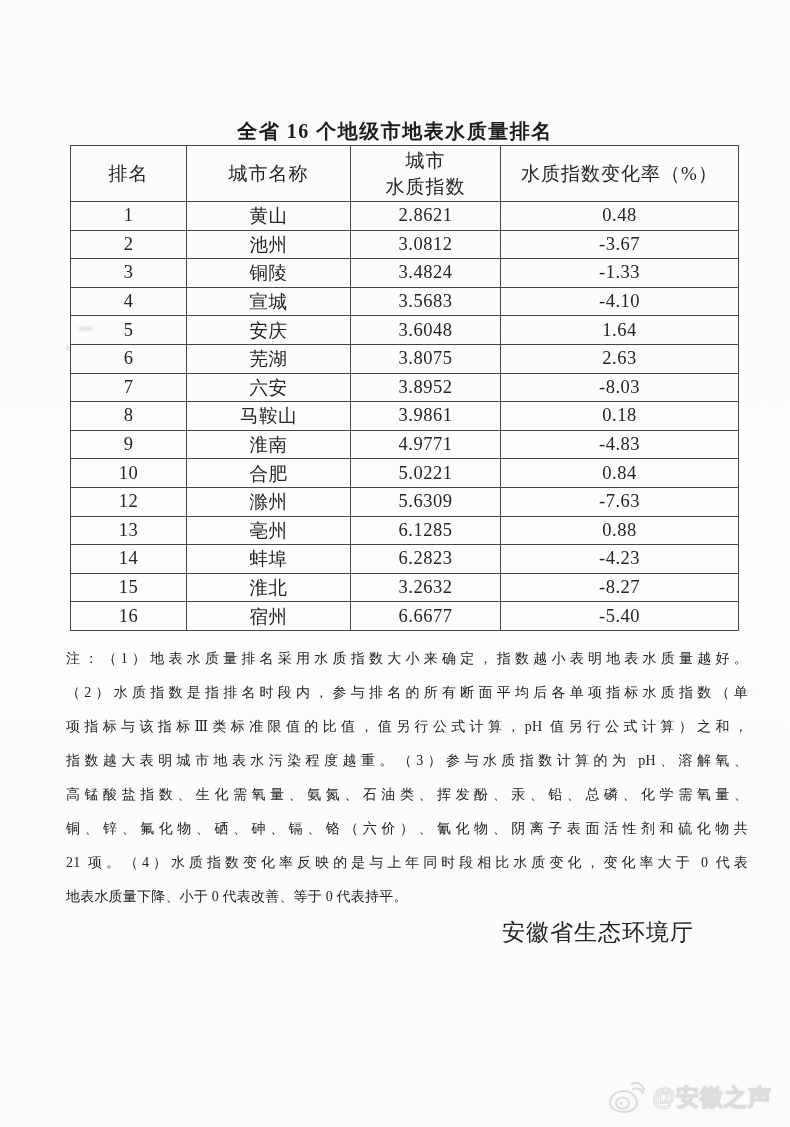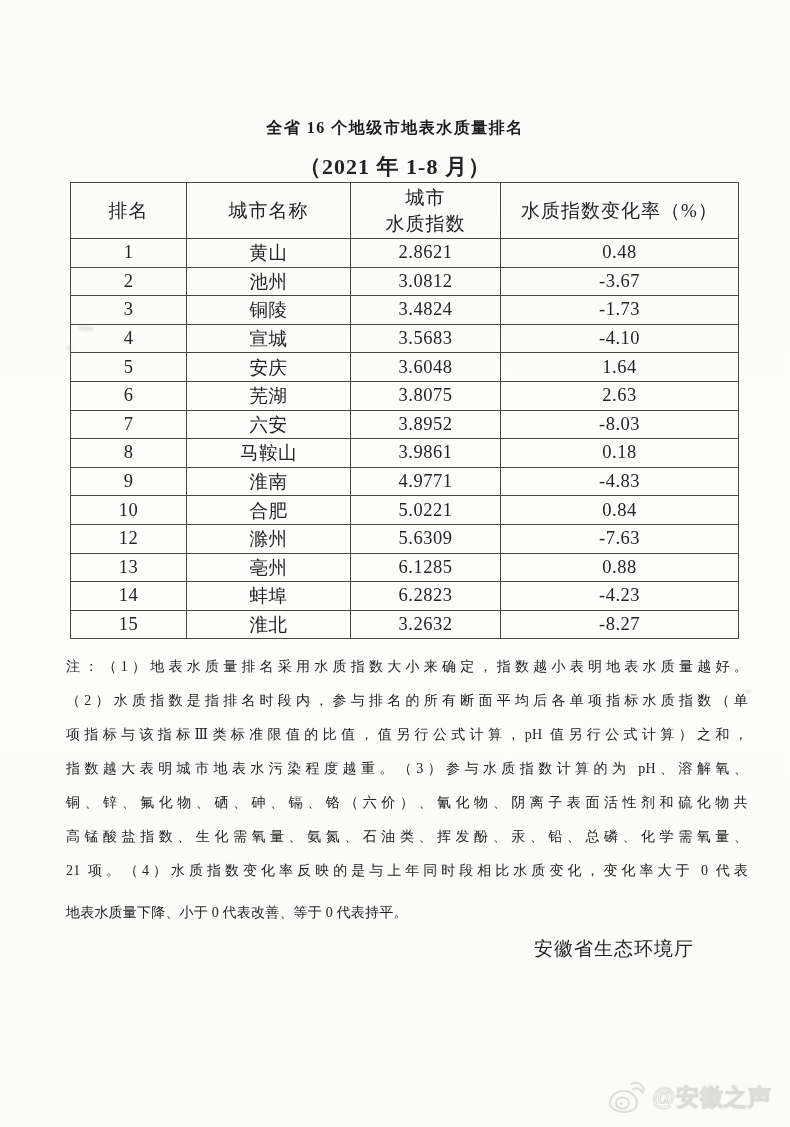--- a/index.html
+++ b/index.html
@@ -8,21 +8,21 @@
     position:relative;
     width:790px; height:1127px;
     margin:0 auto;
     background:linear-gradient(180deg,#fbfbfa 0%, #fdfdfc 50%, #fbfbfa 100%);
     font-family:"Liberation Serif","DejaVu Serif",serif;
     color:#1f1f1f;
     overflow:hidden;
   }
   .title-block { text-align:center; padding-top:118px; }
   .title-line1 {
-    font-size:16px; font-weight:600; letter-spacing:1.5px; color:#1c1c1c;
+    font-size:20px; font-weight:600; letter-spacing:1.5px; color:#1c1c1c;
   }
   .title-line2 {
     font-size:22px; font-weight:600; letter-spacing:1px; margin-top:13px; color:#222;
   }
   table.ranking {
     border-collapse:collapse;
     margin:0 0 0 70px;
     width:668px;
     table-layout:fixed;
   }
@@ -47,25 +47,25 @@
     margin:11px 42px 0 66px;
     font-size:14px; color:#232323;
     letter-spacing:0.2px;
   }
   .note-line {
     line-height:34px;
     text-align:justify;
     text-align-last:justify;
     white-space:nowrap;
   }
-  .note-line.note-last { text-align-last:left;margin-top:8px; }
+  .note-line.note-last { text-align-last:left; }
   .signature {
     margin:2px 96px 10px 0;
     text-align:right;
-    font-size:19px; color:#232323; letter-spacing:1px;
+    font-size:23px; color:#232323; letter-spacing:1px;
     line-height:34px;
   }
   .watermark {
     position:absolute; right:18px; bottom:12px;
     display:flex; align-items:center; gap:6px;
     pointer-events:none;
   }
   .wm-text {
     font-family:"Liberation Sans","DejaVu Sans",sans-serif;
     font-size:23px; font-weight:bold;
@@ -84,21 +84,20 @@
 <body>
 
 <div class="page">
 
   <div class="speck speck1"></div>
   <div class="speck speck2"></div>
   <div class="speck speck3"></div>
 
   <div class="title-block">
     <div class="title-line1">全省 16 个地级市地表水质量排名</div>
-    <div class="title-line2">（2021 年 1-8 月）</div>
   </div>
 
   <table class="ranking">
     <colgroup>
       <col class="c-rank">
         <col class="c-city">
         <col class="c-index">
         <col class="c-change">
     </colgroup>
     <thead>
@@ -124,21 +123,21 @@
         <tr>
       <td>2</td>
       <td>池州</td>
       <td>3.0812</td>
       <td>-3.67</td>
     </tr>
         <tr>
       <td>3</td>
       <td>铜陵</td>
       <td>3.4824</td>
-      <td>-1.73</td>
+      <td>-1.33</td>
     </tr>
         <tr>
       <td>4</td>
       <td>宣城</td>
       <td>3.5683</td>
       <td>-4.10</td>
     </tr>
         <tr>
       <td>5</td>
       <td>安庆</td>
@@ -191,31 +190,37 @@
       <td>14</td>
       <td>蚌埠</td>
       <td>6.2823</td>
       <td>-4.23</td>
     </tr>
         <tr>
       <td>15</td>
       <td>淮北</td>
       <td>3.2632</td>
       <td>-8.27</td>
+    </tr>
+        <tr>
+      <td>16</td>
+      <td>宿州</td>
+      <td>6.6677</td>
+      <td>-5.40</td>
     </tr>
       </tbody>
   </table>
 
   <div class="notes">
       <div class="note-line">注：（1）地表水质量排名采用水质指数大小来确定，指数越小表明地表水质量越好。</div>
       <div class="note-line">（2）水质指数是指排名时段内，参与排名的所有断面平均后各单项指标水质指数（单</div>
       <div class="note-line">项指标与该指标Ⅲ类标准限值的比值，值另行公式计算，pH 值另行公式计算）之和，</div>
       <div class="note-line">指数越大表明城市地表水污染程度越重。（3）参与水质指数计算的为 pH、溶解氧、</div>
+      <div class="note-line">高锰酸盐指数、生化需氧量、氨氮、石油类、挥发酚、汞、铅、总磷、化学需氧量、</div>
       <div class="note-line">铜、锌、氟化物、硒、砷、镉、铬（六价）、氰化物、阴离子表面活性剂和硫化物共</div>
-      <div class="note-line">高锰酸盐指数、生化需氧量、氨氮、石油类、挥发酚、汞、铅、总磷、化学需氧量、</div>
       <div class="note-line">21 项。（4）水质指数变化率反映的是与上年同时段相比水质变化，变化率大于 0 代表</div>
       <div class="note-line note-last">地表水质量下降、小于 0 代表改善、等于 0 代表持平。</div>
     </div>
 
   <div class="signature">安徽省生态环境厅</div>
 
   <div class="watermark">
     <svg width="40" height="36" viewBox="0 0 40 36">
       <g fill="none" stroke="#dedddb" stroke-width="2" stroke-linecap="round">
         <path d="M17 12 C8 12 3 18 3 24 C3 30 10 33 17 33 C25 33 30 29 30 24 C30 18 24 12 17 12 Z"></path>

